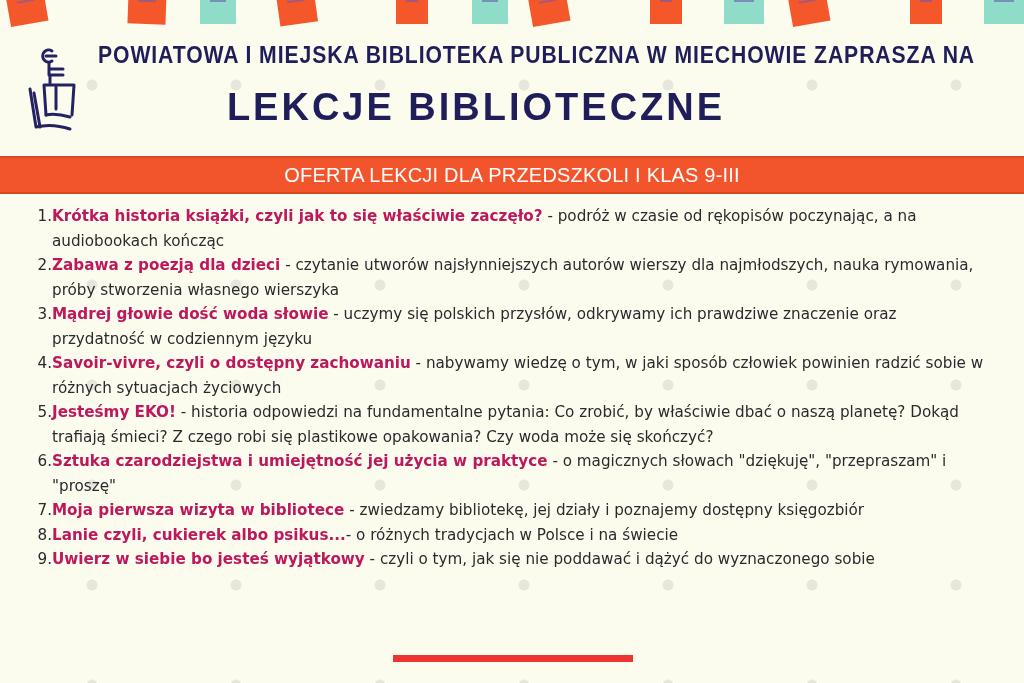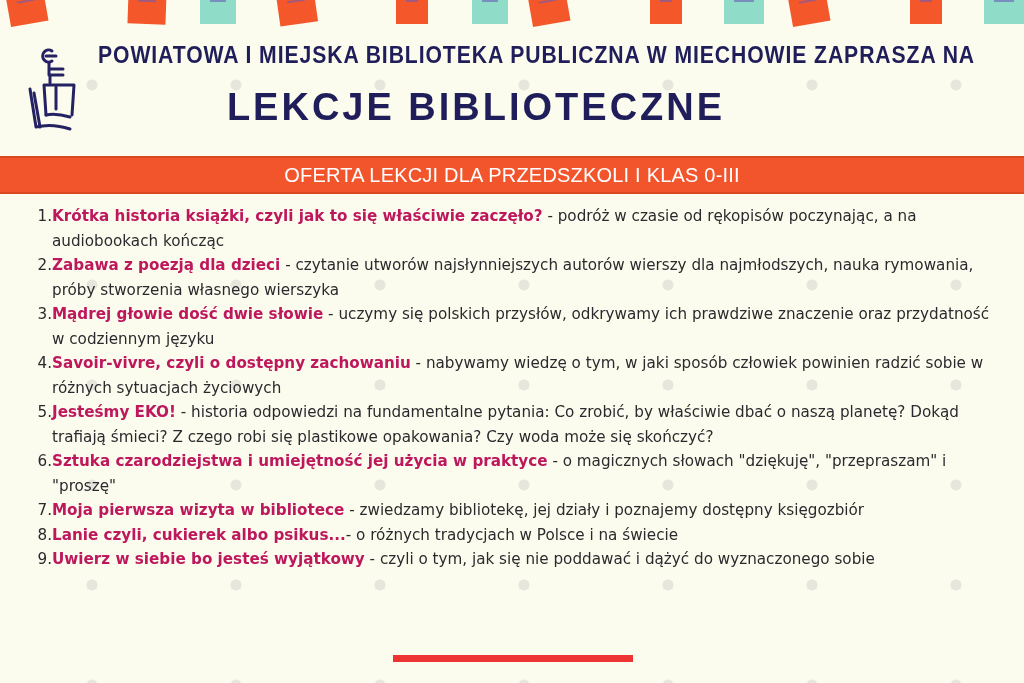--- a/index.html
+++ b/index.html
@@ -70,35 +70,35 @@
   <path d="M34 42 v22"></path>
   <path d="M8 44 l6 38 q16 -4 34 2"></path>
   <path d="M12 48 l6 34"></path>
   <path d="M24 70 q10 -2 24 2"></path>
 </svg>
 
 <div class="header-line1">POWIATOWA I MIEJSKA BIBLIOTEKA PUBLICZNA W MIECHOWIE ZAPRASZA NA</div>
 <div class="header-title">LEKCJE BIBLIOTECZNE</div>
 
 <div class="banner">
-  <span>OFERTA LEKCJI DLA PRZEDSZKOLI I KLAS 0-III</span>
+  <span>OFERTA LEKCJI DLA PRZEDSZKOLI I KLAS 9-III</span>
 </div>
 
 <ol class="lessons">
   <li class="lesson">
     <span class="num">1.</span>
     <span class="body"><span class="ttl">Krótka historia książki, czyli jak to się właściwie zaczęło?</span><span> - podróż w czasie od rękopisów poczynając, a na audiobookach kończąc</span></span>
   </li>
   <li class="lesson">
     <span class="num">2.</span>
     <span class="body"><span class="ttl">Zabawa z poezją dla dzieci</span><span> - czytanie utworów najsłynniejszych autorów wierszy dla najmłodszych, nauka rymowania, próby stworzenia własnego wierszyka</span></span>
   </li>
   <li class="lesson">
     <span class="num">3.</span>
-    <span class="body"><span class="ttl">Mądrej głowie dość dwie słowie</span><span> - uczymy się polskich przysłów, odkrywamy ich prawdziwe znaczenie oraz przydatność w codziennym języku</span></span>
+    <span class="body"><span class="ttl">Mądrej głowie dość woda słowie</span><span> - uczymy się polskich przysłów, odkrywamy ich prawdziwe znaczenie oraz przydatność w codziennym języku</span></span>
   </li>
   <li class="lesson">
     <span class="num">4.</span>
     <span class="body"><span class="ttl">Savoir-vivre, czyli o dostępny zachowaniu</span><span> - nabywamy wiedzę o tym, w jaki sposób człowiek powinien radzić sobie w różnych sytuacjach życiowych</span></span>
   </li>
   <li class="lesson">
     <span class="num">5.</span>
     <span class="body"><span class="ttl">Jesteśmy EKO!</span><span> - historia odpowiedzi na fundamentalne pytania: Co zrobić, by właściwie dbać o naszą planetę? Dokąd trafiają śmieci? Z czego robi się plastikowe opakowania? Czy woda może się skończyć?</span></span>
   </li>
   <li class="lesson">

